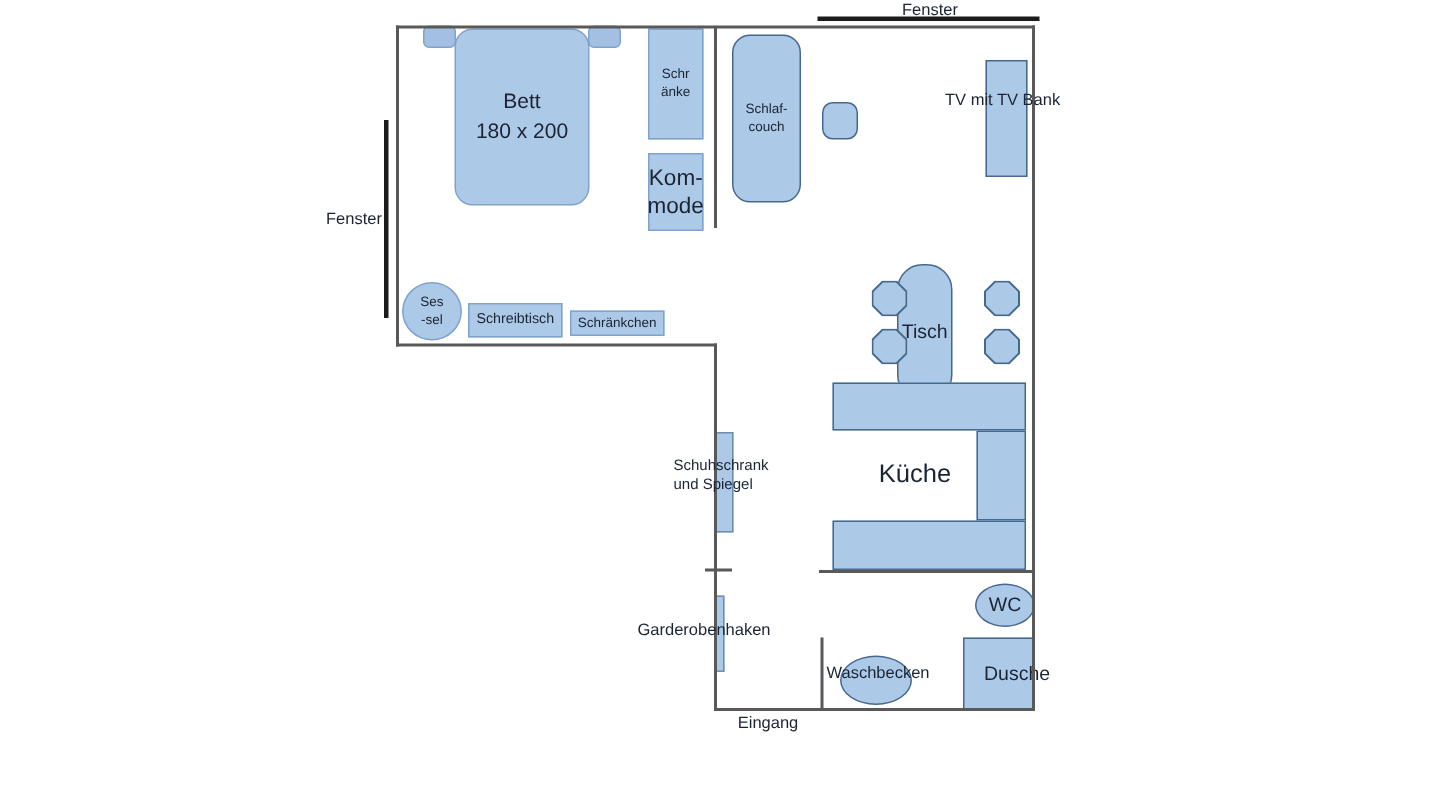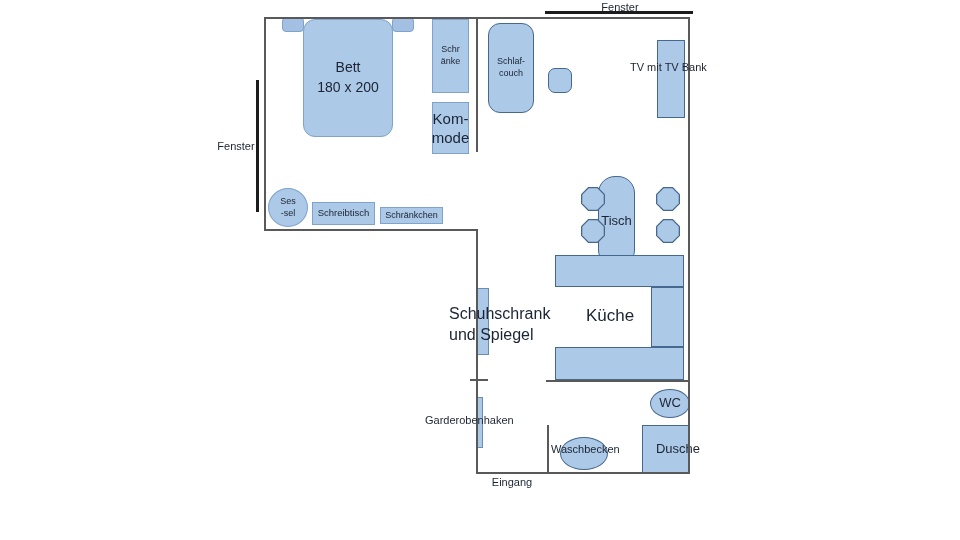--- a/index.html
+++ b/index.html
@@ -72,21 +72,21 @@
     <span class="lbl" style="font-size:9px;">Ses
 -sel</span>
   </div>
   <div class="item" style="left:312px;top:202px;width:63px;height:23px;">
     <span class="lbl" style="font-size:9.5px;">Schreibtisch</span>
   </div>
   <div class="item" style="left:380px;top:207px;width:63px;height:17px;">
     <span class="lbl" style="font-size:9px;">Schränkchen</span>
   </div>
 
-  <div class="item dark" style="left:488px;top:23px;width:46px;height:90px;border-radius:12px;">
+  <div class="item dark" style="left:488px;top:23px;width:46px;height:112px;border-radius:12px;">
     <span class="lbl" style="font-size:9px;">Schlaf-
 couch</span>
   </div>
   <div class="item dark" style="left:548px;top:68px;width:24px;height:25px;border-radius:7px;"></div>
   <div class="item dark" style="left:657px;top:40px;width:28px;height:78px;"></div>
   <div class="flabel" style="left:630px;top:60px;font-size:11px;white-space:nowrap;">TV mit TV Bank</div>
 
   <div class="item dark" style="left:598px;top:176px;width:37px;height:91px;border-radius:17px;">
     <span class="lbl" style="font-size:13px;">Tisch</span>
   </div>
@@ -102,21 +102,21 @@
   <div class="oct" style="left:656px;top:219px;width:24px;height:24px;">
       <div></div>
     </div>
 
   <div class="item dark" style="left:555px;top:255px;width:129px;height:32px;"></div>
   <div class="item dark" style="left:651px;top:287px;width:33px;height:60px;"></div>
   <div class="item dark" style="left:555px;top:347px;width:129px;height:33px;"></div>
   <div class="flabel" style="left:570px;top:305px;width:80px;font-size:17px;text-align:center;">Küche</div>
 
   <div class="item" style="left:477px;top:288px;width:12px;height:67px;border-color:#6b8db1;"></div>
-  <div class="flabel" style="left:449px;top:304px;font-size:16px;text-align:left;">Schuhschrank
+  <div class="flabel" style="left:449px;top:304px;font-size:10px;text-align:left;">Schuhschrank
 und Spiegel</div>
   <div class="item" style="left:476px;top:397px;width:7px;height:51px;border-color:#6b8db1;"></div>
   <div class="flabel" style="left:425px;top:413px;font-size:11px;">Garderobenhaken</div>
   <div class="flabel" style="left:482px;top:475px;width:60px;font-size:11px;text-align:center;">Eingang</div>
 
   <div class="item dark ellipse" style="left:650px;top:389px;width:40px;height:29px;">
     <span class="lbl" style="font-size:13px;">WC</span>
   </div>
   <div class="item dark" style="left:642px;top:425px;width:48px;height:48px;">
     <span class="lbl" style="font-size:13px;padding-left:24px;">Dusche</span>

